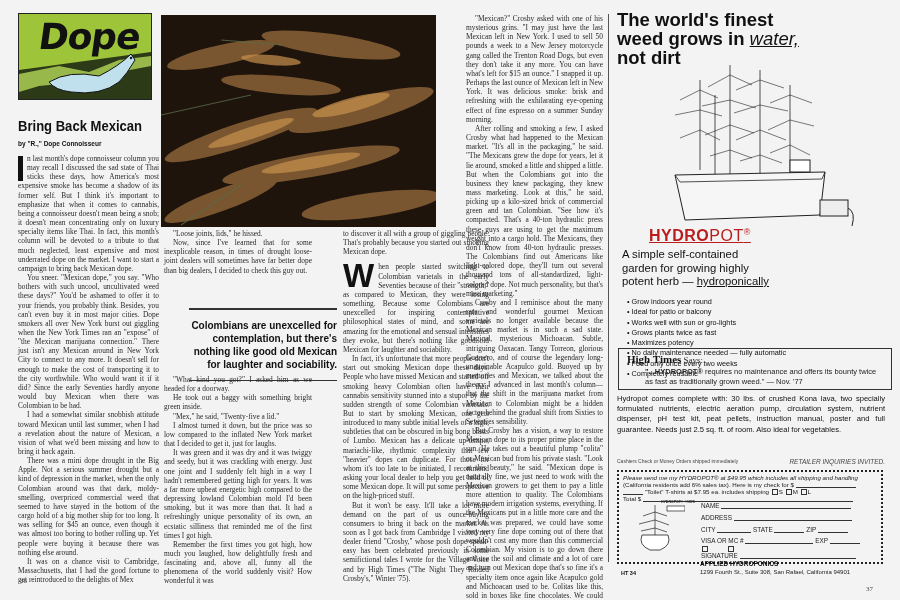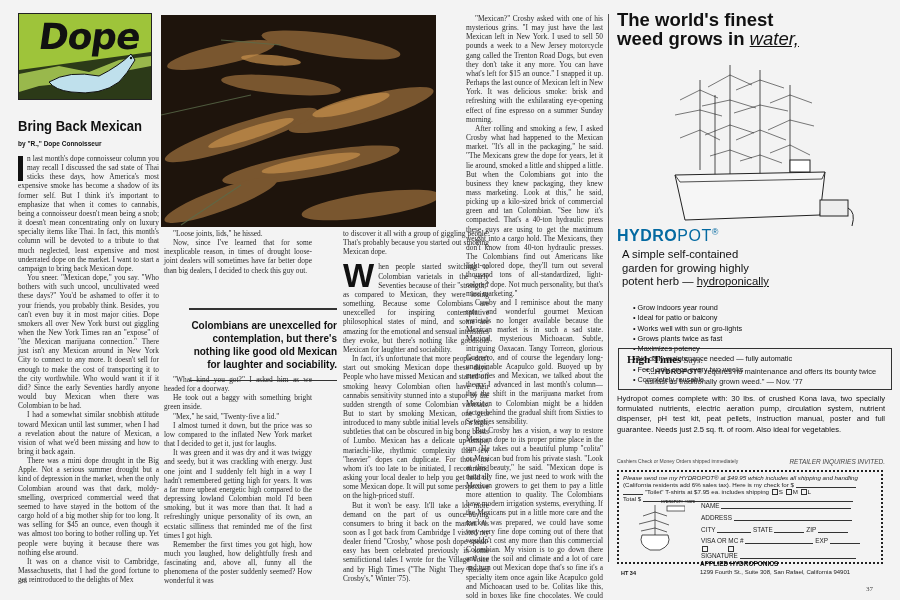--- a/index.html
+++ b/index.html
@@ -17,25 +17,25 @@
   .byline{left:18px;top:140px;font-family:"Liberation Sans",sans-serif;font-weight:bold;font-size:6.5px;color:#111;}
   .dropcap-I{float:left;width:5px;height:25px;background:#111;margin:2px 4px 0 0;}
   .dropcap-W{float:left;font-family:"Liberation Sans",sans-serif;font-weight:bold;font-size:33px;line-height:26px;margin:1px 4px 0 0;color:#111;}
   .photo{left:161px;top:15px;width:275px;height:212px;background:#2a1d12;overflow:hidden;}
   .pullquote{left:164px;top:308px;width:148px;border-top:2px solid #333;border-bottom:1.5px solid #333;padding:9px 0 9px;text-align:right;font-family:"Liberation Sans",sans-serif;font-weight:bold;font-size:10px;line-height:13px;color:#111;margin-left:25px;}
   .pagenum{font-size:7px;color:#444;}
   .vrule{left:608px;top:14px;width:1px;height:548px;background:#555;}
   
   .ad-title{left:617px;top:10px;font-family:"Liberation Sans",sans-serif;font-weight:bold;font-size:18.5px;line-height:19px;color:#111;}
   .ad-title u{font-style:italic;font-weight:normal;margin-top:28px;}
-  .hydropot-title{left:617px;top:227px;font-family:"Liberation Sans",sans-serif;font-size:16px;color:#0369a1;letter-spacing:0.5px;}
+  .hydropot-title{left:649px;top:227px;font-family:"Liberation Sans",sans-serif;font-size:16px;color:#b91c1c;letter-spacing:0.5px;text-decoration:underline;}
   .hydropot-title b{font-weight:bold;}
   .hydropot-title sup{font-size:9px;}
   .ad-sub{left:622px;top:248px;font-family:"Liberation Sans",sans-serif;font-size:11.3px;line-height:13.5px;color:#111;}
-  .ad-list{left:617px;top:287px;font-family:"Liberation Sans",sans-serif;font-size:7.3px;line-height:10.3px;color:#111;margin:16px;padding:0;list-style:none;}
+  .ad-list{left:617px;top:287px;font-family:"Liberation Sans",sans-serif;font-size:7.3px;line-height:10.3px;color:#111;margin:10px;padding:0;list-style:none;}
   .ad-list li:before{content:"• ";}
   .quote-box{left:618px;top:348px;width:256px;height:40px;border:1.5px solid #333;padding:0 8px;}
   .quote-box .ht{font-family:"Liberation Serif",serif;font-weight:bold;font-size:11px;color:#111;}
   .quote-box .says{font-family:"Liberation Serif",serif;font-size:9px;}
   .quote-box .q{font-family:"Liberation Sans",sans-serif;font-size:7.5px;line-height:10px;padding-left:18px;color:#222;}
   .ad-desc{left:617px;top:394px;width:268px;font-family:"Liberation Sans",sans-serif;font-size:7.6px;line-height:10.2px;text-align:justify;color:#111;}
   .fineprint{left:617px;top:458px;width:268px;font-family:"Liberation Sans",sans-serif;font-size:5px;color:#444;}
   .fineprint .r{float:right;font-style:italic;font-size:6.5px;}
   .coupon{left:617px;top:470px;width:254px;height:86px;border:2px dotted #222;padding:2px 4px;font-family:"Liberation Sans",sans-serif;font-size:6.2px;color:#222;}
   .coupon .line{display:inline-block;border-bottom:0.8px solid #333;height:6px;vertical-align:bottom;}
@@ -101,41 +101,42 @@
 </div>
 
 <div class="abs pullquote">Colombians are unexcelled for contemplation, but there's nothing like good old Mexican for laughter and sociability.</div>
 
 <div class="abs body-text" style="left:164px;top:375px;width:148px;">
   <p>"What kind you got?" I asked him as we headed for a doorway.</p>
   <p>He took out a baggy with something bright green inside.</p>
   <p>"Mex," he said, "Twenty-five a lid."</p>
   <p>I almost turned it down, but the price was so low compared to the inflated New York market that I decided to get it, just for laughs.</p>
   <p>It was green and it was dry and it was twiggy and seedy, but it was crackling with energy. Just one joint and I suddenly felt high in a way I hadn't remembered getting high for years. It was a far more upbeat energetic high compared to the depressing lowland Colombian mold I'd been smoking, but it was more than that. It had a refreshingly unique personality of its own, an ecstatic silliness that reminded me of the first times I got high.</p>
-  <p>Remember the first times you got high, how much you laughed, how delightfully fresh and fascinating and, above all, funny all the phenomena of the poster suddenly seemed? How wonderful it was</p>
+  <p>Remember the first times you got high, how much you laughed, how delightfully fresh and fascinating and, above all, funny all the phenomena of the world suddenly visit? How wonderful it was</p>
 </div>
 
 <div class="abs body-text" style="left:314px;top:229px;width:146px;margin-left:29px;">
   <p class="noindent">to discover it all with a group of giggling people. That's probably because you started out smoking Mexican dope.</p>
   <p class="noindent" style="margin-top:6px;"><span class="dropcap-W">W</span><span>hen people started switching to Colombian varietals in the early Seventies because of their "strength," as compared to Mexican, they were losing something. Because some Colombians are unexcelled for inspiring contemplative philosophical states of mind, and some are amazing for the emotional and sensual intensities they evoke, but there's nothing like good old Mexican for laughter and sociability.</span></p>
   <p>In fact, it's unfortunate that more people don't start out smoking Mexican dope these days. People who have missed Mexican and started off smoking heavy Colombian often have their cannabis sensitivity stunned into a stupor by the sudden strength of some Colombian varietals. But to start by smoking Mexican, one gets introduced to many subtle initial levels of a high, subtleties that can be obscured in big bong blasts of Lumbo. Mexican has a delicate up-tempo, mariachi-like, rhythmic complexity that few "heavier" dopes can duplicate. For those for whom it's too late to be initiated, I recommend asking your local dealer to help you get hold of some Mexican dope. It will put some perspective on the high-priced stuff.</p>
   <p>But it won't be easy. It'll take a lot more demand on the part of us ounce-buying consumers to bring it back on the market. As soon as I got back from Cambridge I visited my dealer friend "Crosby," whose posh dope speak-easy has been celebrated previously in some semifictional tales I wrote for the Village Voice and by High Times ("The Night They Raided Crosby's," Winter '75).</p>
 </div>
 
 <div class="abs body-text" style="left:466px;top:14px;width:137px;">
   <p>"Mexican?" Crosby asked with one of his mysterious grins. "I may just have the last Mexican left in New York. I used to sell 50 pounds a week to a New Jersey motorcycle gang called the Trenton Road Dogs, but even they don't take it any more. You can have what's left for $15 an ounce." I snapped it up. Perhaps the last ounce of Mexican left in New York. It was delicious smoke: brisk and refreshing with the exhilarating eye-opening effect of fine espresso on a summer Sunday morning.</p>
   <p>After rolling and smoking a few, I asked Crosby what had happened to the Mexican market. "It's all in the packaging," he said. "The Mexicans grew the dope for years, let it lie around, smoked a little and shipped a little. But when the Colombians got into the business they knew packaging, they knew mass marketing. Look at this," he said, picking up a kilo-sized brick of commercial green and tan Colombian. "See how it's compacted. That's a 40-ton hydraulic press these guys are using to get the maximum weight into a cargo hold. The Mexicans, they don't know from 40-ton hydraulic presses. The Colombians find out Americans like light-colored dope, they'll turn out several thousand tons of all-standardized, light-colored dope. Not much personality, but that's mass marketing."</p>
   <p>Crosby and I reminisce about the many rare and wonderful gourmet Mexican varietals no longer available because the Mexican market is in such a sad state. Magical, mysterious Michoacan. Subtle, intriguing Oaxacan. Tangy Torreon, glorious Guerrero, and of course the legendary long-unattainable Acapulco gold. Buoyed up by memories and Mexican, we talked about the theory I advanced in last month's column—that the shift in the marijuana market from Mexican to Colombian might be a hidden factor behind the gradual shift from Sixties to Seventies sensibility.</p>
   <p>But Crosby has a vision, a way to restore Mexican dope to its proper prime place in the sun. He takes out a beautiful plump "colita" or Mexican bud from his private stash. "Look at this beauty," he said. "Mexican dope is naturally fine, we just need to work with the Mexican growers to get them to pay a little more attention to quality. The Colombians have modern irrigation systems, everything. If the Mexicans put in a little more care and the market was prepared, we could have some very very fine dope coming out of there that wouldn't cost any more than this commercial Colombian. My vision is to go down there and use the soil and climate and a lot of care and turn out Mexican dope that's so fine it's a specialty item once again like Acapulco gold and Michoacan used to be. Colitas like this, sold in boxes like fine chocolates. We could start the Sixties all over again, only this time more exquisite, more intense." I'm ready. Bring back Mexican dope.</p>
 </div>
 <div class="abs vrule"></div>
 
 <div class="abs ad-title">
   <div>The world's finest</div>
   <div><span>weed grows in </span><u>water,</u></div>
+  <div>not dirt</div>
 </div>
 
 <svg class="abs" style="left:660px;top:50px;" width="200" height="180" viewBox="0 0 200 180">
   <g stroke="#222" fill="none" stroke-width="0.8">
     <path d="M40,120 L40,30 M70,130 L70,15 M100,130 L100,20 M130,128 L130,35 M55,125 L55,45"></path>
     <g stroke-width="0.6">
       <path d="M40,40 l-20,10 M40,40 l18,8 M40,60 l-25,5 M40,60 l22,6 M40,80 l-20,8 M40,80 l20,10"></path>
       <path d="M70,25 l-22,12 M70,25 l22,10 M70,50 l-28,6 M70,50 l26,8 M70,75 l-25,10 M70,75 l24,8 M70,100 l-20,6 M70,100 l22,8"></path>
       <path d="M100,30 l-24,10 M100,30 l24,8 M100,55 l-26,8 M100,55 l28,6 M100,80 l-24,10 M100,80 l26,10 M100,105 l-20,6 M100,105 l22,8"></path>
       <path d="M130,45 l-20,8 M130,45 l22,8 M130,70 l-22,10 M130,70 l24,6 M130,95 l-20,8 M130,95 l20,10"></path>

